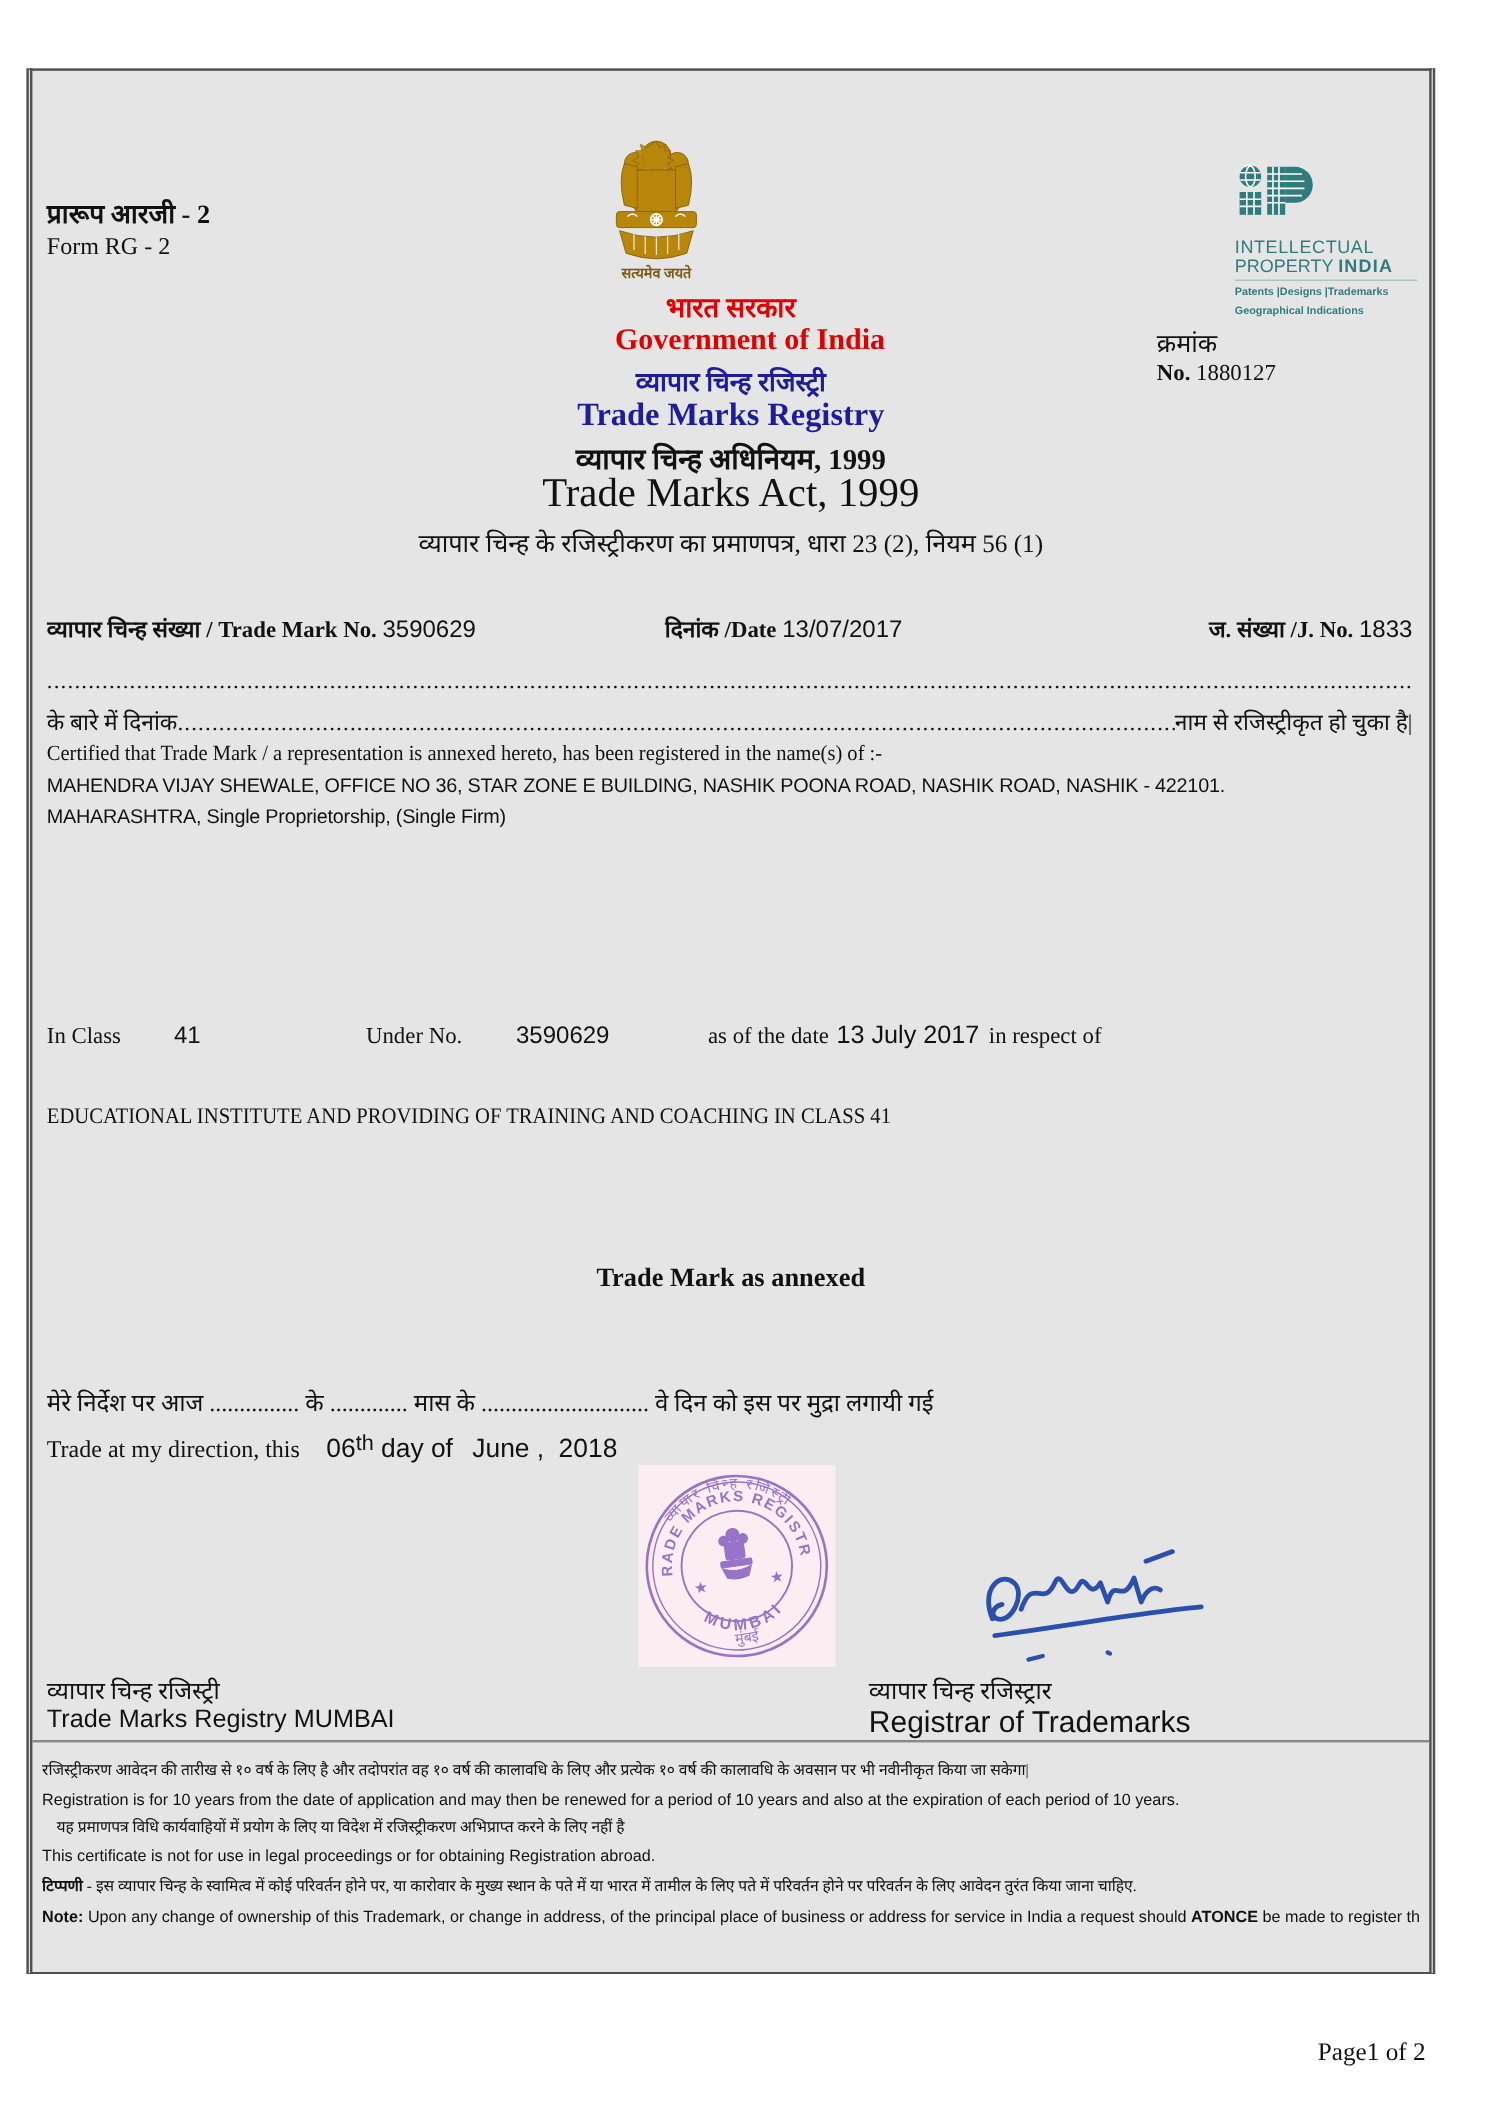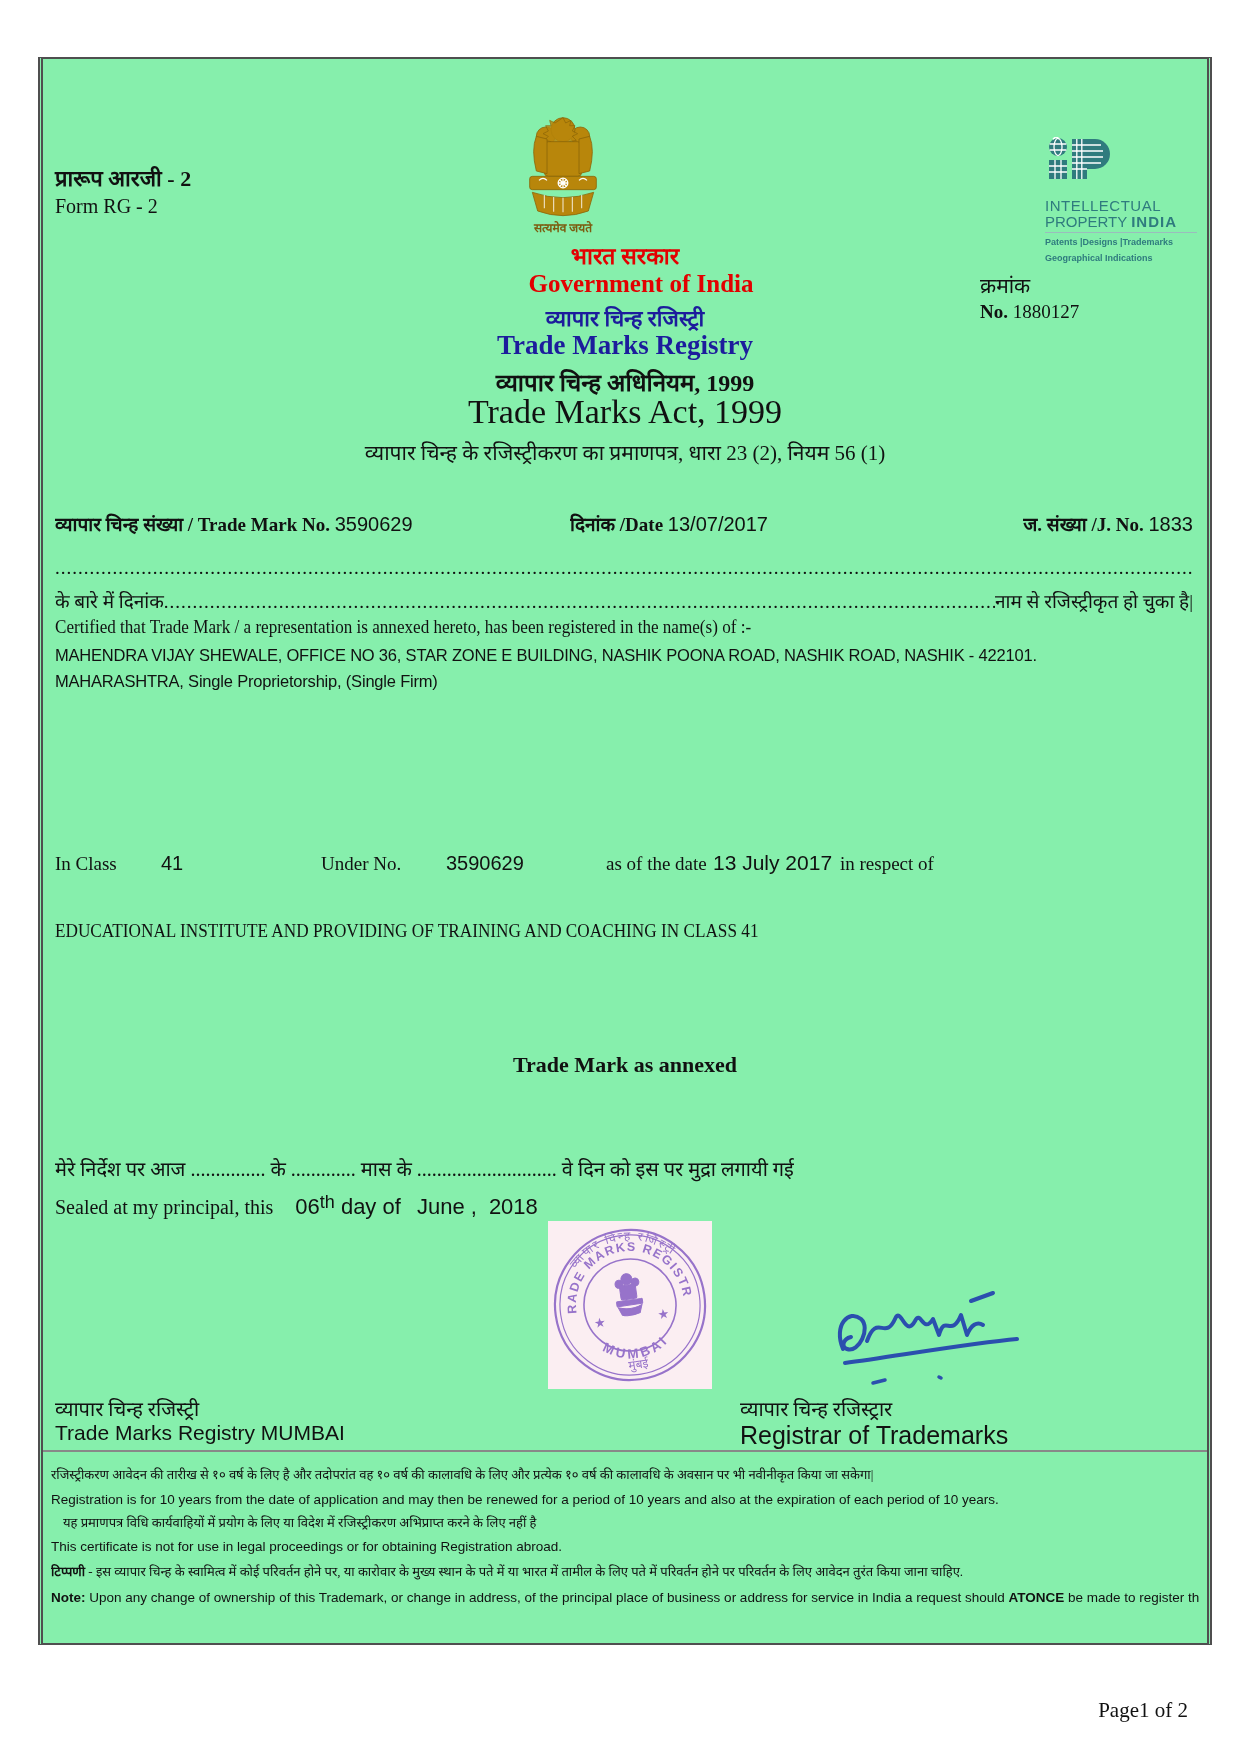--- a/index.html
+++ b/index.html
@@ -1,19 +1,19 @@
 <!DOCTYPE html>
 <html><head>
 <meta charset="utf-8">
 <style>
   html,body{margin:0;padding:0;background:#fff;}
   body{width:1240px;height:1755px;position:relative;font-family:"Liberation Serif",serif;color:#111;overflow:hidden;}
-  .sheet{position:absolute;left:38px;top:57px;width:1164px;height:1584px;
+  .sheet{position:absolute;left:22px;top:57px;width:1164px;height:1584px;
          border-top:2px solid #4f4f4f;border-bottom:2px solid #4f4f4f;
-         border-left:5px double #4f4f4f;border-right:5px double #4f4f4f;background:#86efac;}
+         border-left:5px double #4f4f4f;border-right:5px double #4f4f4f;background:#e5e5e5;}
   .abs{position:absolute;}
   .ctr{left:0;right:0;text-align:center;}
   .nowrap{white-space:nowrap;overflow:hidden;}
   .serif{font-family:"Liberation Serif",serif;}
   .sans{font-family:"Liberation Sans",sans-serif;}
   .red{color:#e30000;}
   .navy{color:#1c1c9c;}
   .b{font-weight:bold;}
   .i{font-style:italic;}
   .dotline{display:flex;align-items:baseline;}
@@ -127,21 +127,21 @@
   <div class="abs serif" style="left:563px;top:794px;font-size:19px;">as of the date</div>
   <div class="abs sans" style="left:670px;top:792px;font-size:21px;">13 July 2017</div>
   <div class="abs serif" style="left:797px;top:794px;font-size:19px;">in respect of</div>
 
   <div class="abs serif nowrap cond2" style="left:12px;top:862px;font-size:18.5px;">EDUCATIONAL INSTITUTE AND PROVIDING OF TRAINING AND COACHING IN CLASS 41</div>
 
   <div class="abs ctr serif b" style="top:993px;font-size:22px;">Trade Mark as annexed</div>
 
   <div class="abs nowrap" style="left:12px;top:1096px;font-size:20px;">मेरे निर्देश पर आज ............... के ............. मास के ............................ वे दिन को इस पर मुद्रा लगायी गई</div>
   <div class="abs nowrap" style="left:12px;top:1133px;">
-    <span class="serif" style="font-size:20px;">Sealed at my principal, this</span>
+    <span class="serif" style="font-size:20px;">Trade at my direction, this</span>
     <span class="sans" style="font-size:22px;margin-left:18px;">06</span><sup class="sans">th</sup><span class="sans" style="font-size:22px;"> day of </span>
     <span class="sans" style="font-size:22px;margin-left:10px;"> June ,</span>
     <span class="sans" style="font-size:22px;margin-left:8px;">  2018</span>
   </div>
 
   <div class="abs" style="left:505px;top:1162px;width:164px;height:168px;background:#fbeef2;">
     <svg width="164" height="168" viewBox="0 0 164 168" style="transform:rotate(-8deg);opacity:0.88;">
       <g stroke="#8a63c5" fill="none">
         <circle cx="82" cy="84" r="75" stroke-width="2.2"></circle>
         <circle cx="82" cy="84" r="70" stroke-width="1.2"></circle>

